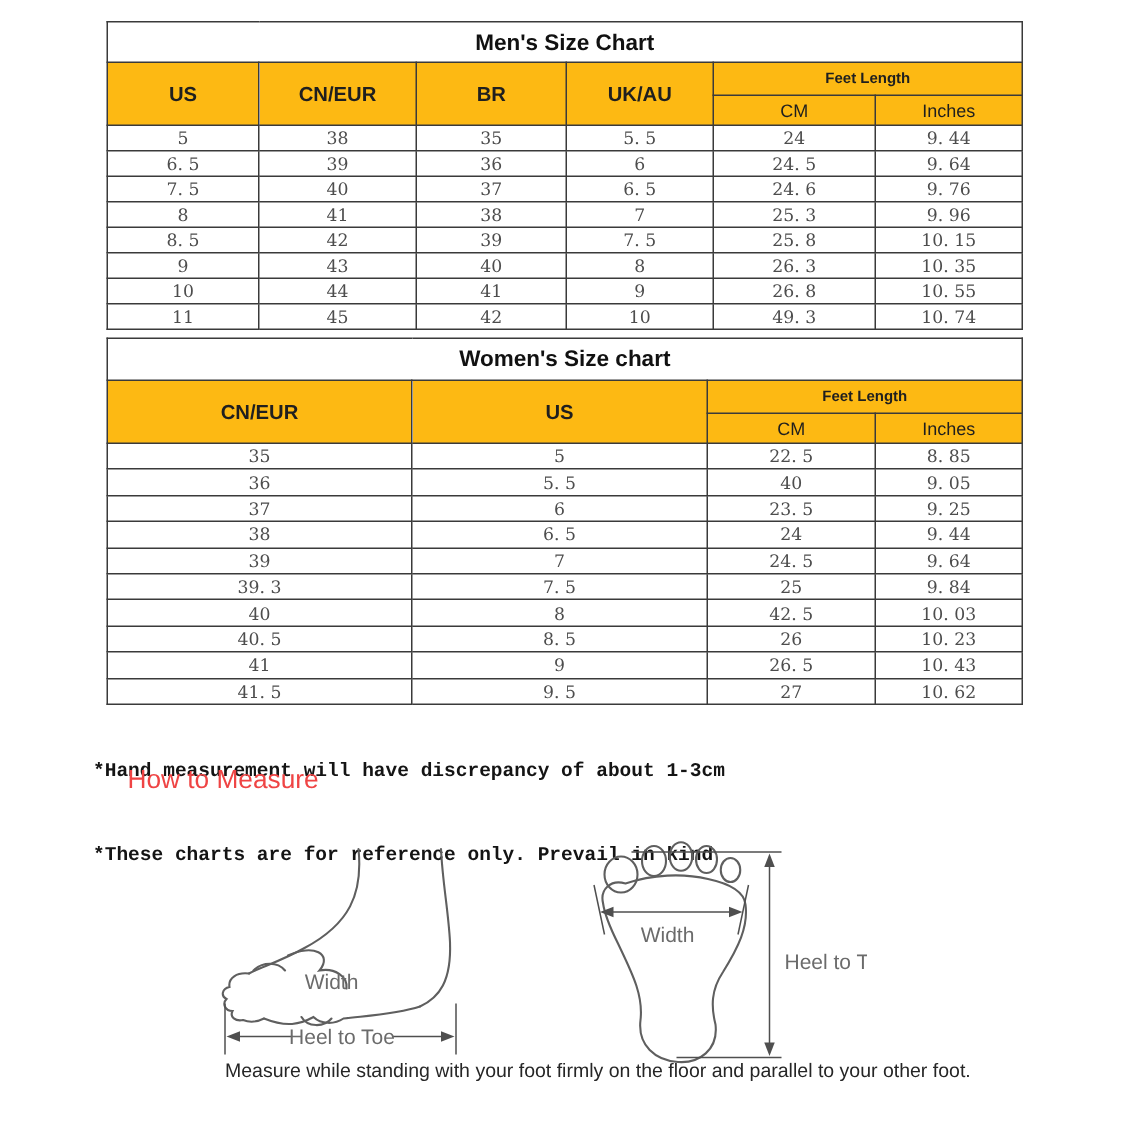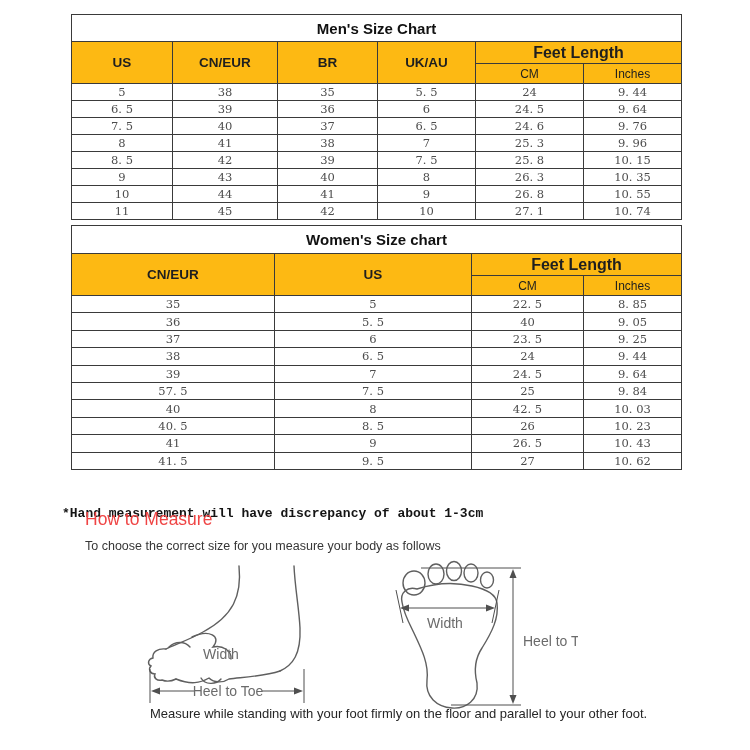--- a/index.html
+++ b/index.html
@@ -6,21 +6,21 @@
   html, body { margin: 0; padding: 0; background: #fff; }
   .stage { position: relative; width: 750px; height: 750px; background: #fff;
            font-family: "Liberation Sans", sans-serif; overflow: hidden; }
 
   table.chart { border-collapse: collapse; table-layout: fixed; position: absolute; }
   table.chart td { border: 1px solid var(--border); text-align: center; vertical-align: middle; padding: 0; overflow: hidden; }
 
   td.title-cell { height: 26px; font-weight: bold; font-size: 15px; color: #111; background: #fff; }
   td.gold { background: var(--gold); color: #1f1f1f; }
   td.hd { font-weight: bold; font-size: 13.5px; }
-  td.feet { height: 21px; font-weight: bold; font-size: 16px; margin-top: 16px; }
+  td.feet { height: 21px; font-weight: bold; font-size: 10px; margin-top: 16px; }
   td.subhd { height: 19px; font-size: 12px; font-weight: normal; }
   tr.data-row td { height: 16px; font-family: "DejaVu Serif", serif; font-size: 11.5px; color: #4d4d4d; }
 
   .mens { left: 71px; top: 14px; width: 610px; }
   .womens { left: 71px; top: 225px; width: 610px; }
   .womens td.title-cell { height: 27px; margin-top: 29px; }
   .womens tr.data-row td { height: 16.4px; }
 
   .notes { position: absolute; left: 62px; top: 468px; font-family: "Liberation Mono", monospace;
            font-weight: bold; font-size: 13px; color: #141414; line-height: 18.5px; white-space: pre; }
@@ -119,21 +119,21 @@
         <td>41</td>
         <td>9</td>
         <td>26. 8</td>
         <td>10. 55</td>
       </tr>
       <tr class="data-row">
         <td>11</td>
         <td>45</td>
         <td>42</td>
         <td>10</td>
-        <td>27. 1</td>
+        <td>49. 3</td>
         <td>10. 74</td>
       </tr>
     </tbody>
   </table>
 
   <table class="chart womens">
     <colgroup>
       <col style="width:203px">
         <col style="width:197px">
         <col style="width:112px">
@@ -176,21 +176,21 @@
         <td>24</td>
         <td>9. 44</td>
       </tr>
       <tr class="data-row">
         <td>39</td>
         <td>7</td>
         <td>24. 5</td>
         <td>9. 64</td>
       </tr>
       <tr class="data-row">
-        <td>57. 5</td>
+        <td>39. 3</td>
         <td>7. 5</td>
         <td>25</td>
         <td>9. 84</td>
       </tr>
       <tr class="data-row">
         <td>40</td>
         <td>8</td>
         <td>42. 5</td>
         <td>10. 03</td>
       </tr>
@@ -210,24 +210,24 @@
         <td>41. 5</td>
         <td>9. 5</td>
         <td>27</td>
         <td>10. 62</td>
       </tr>
     </tbody>
   </table>
 
   <div class="notes">
     <div>*Hand measurement will have discrepancy of about 1-3cm</div>
+    <div>*These charts are for reference only. Prevail in kind</div>
   </div>
 
   <div class="howto-heading">How to Measure</div>
-  <div class="howto-sub">To choose the correct size for you measure your body as follows</div>
 
   <svg class="diagram side-view" width="175" height="145" viewBox="0 0 175 145" xmlns="http://www.w3.org/2000/svg">
     <g>
       <path class="foot-line" d="M96,3 C99,33 90,53 60,69 C44,78 30,82 23,86"></path>
       <path class="foot-line" d="M151,3 C152,25 156,45 157,65 C158,91 150,102 137,108"></path>
       <path class="foot-line" d="M33,116 C48,122 57,120 66,115 C71,120 80,120 86,116 C103,114 122,113 137,108"></path>
       <path class="foot-line" d="M23,86 C15,85 9,89 10,95 C5,96 4,101 8,103 C5,106 7,111 12,111 C10,115 14,118 19,117 C24,119 29,118 33,116"></path>
       <path class="foot-line" d="M26,84 C32,78 42,78 47,84"></path>
       <path class="foot-line" d="M49,74 C66,66 79,73 70,84 C80,82 89,88 88,96"></path>
       <path class="foot-line" d="M58,115 C62,122 73,122 78,116"></path>

